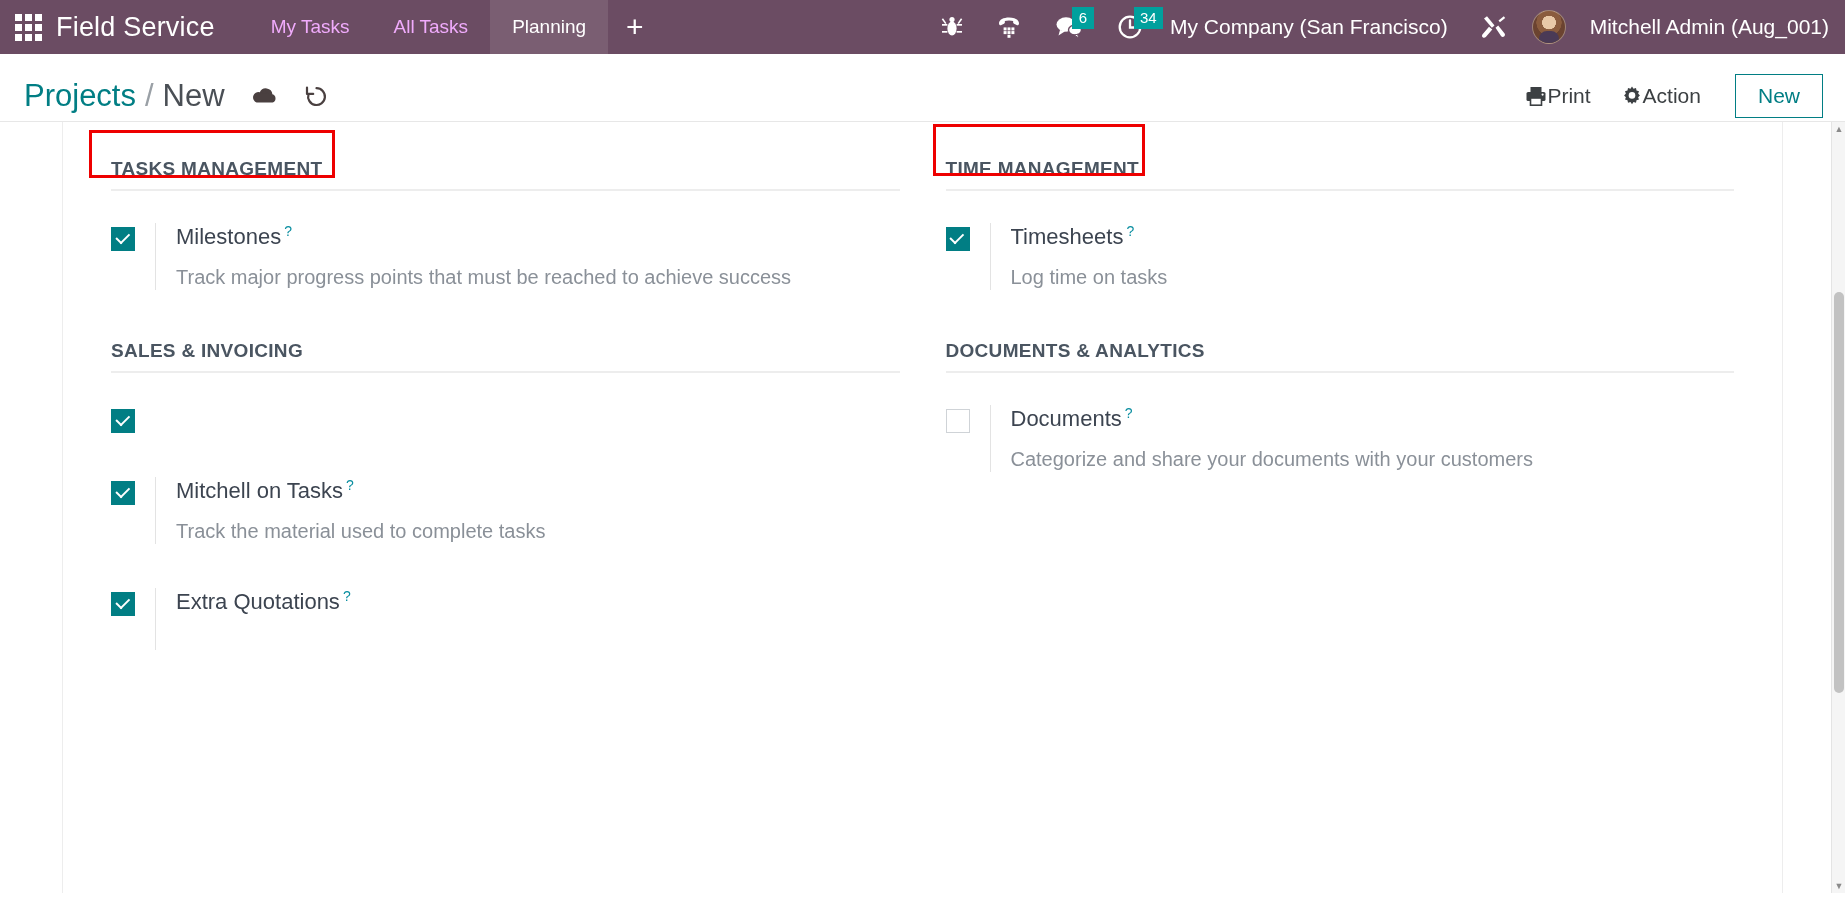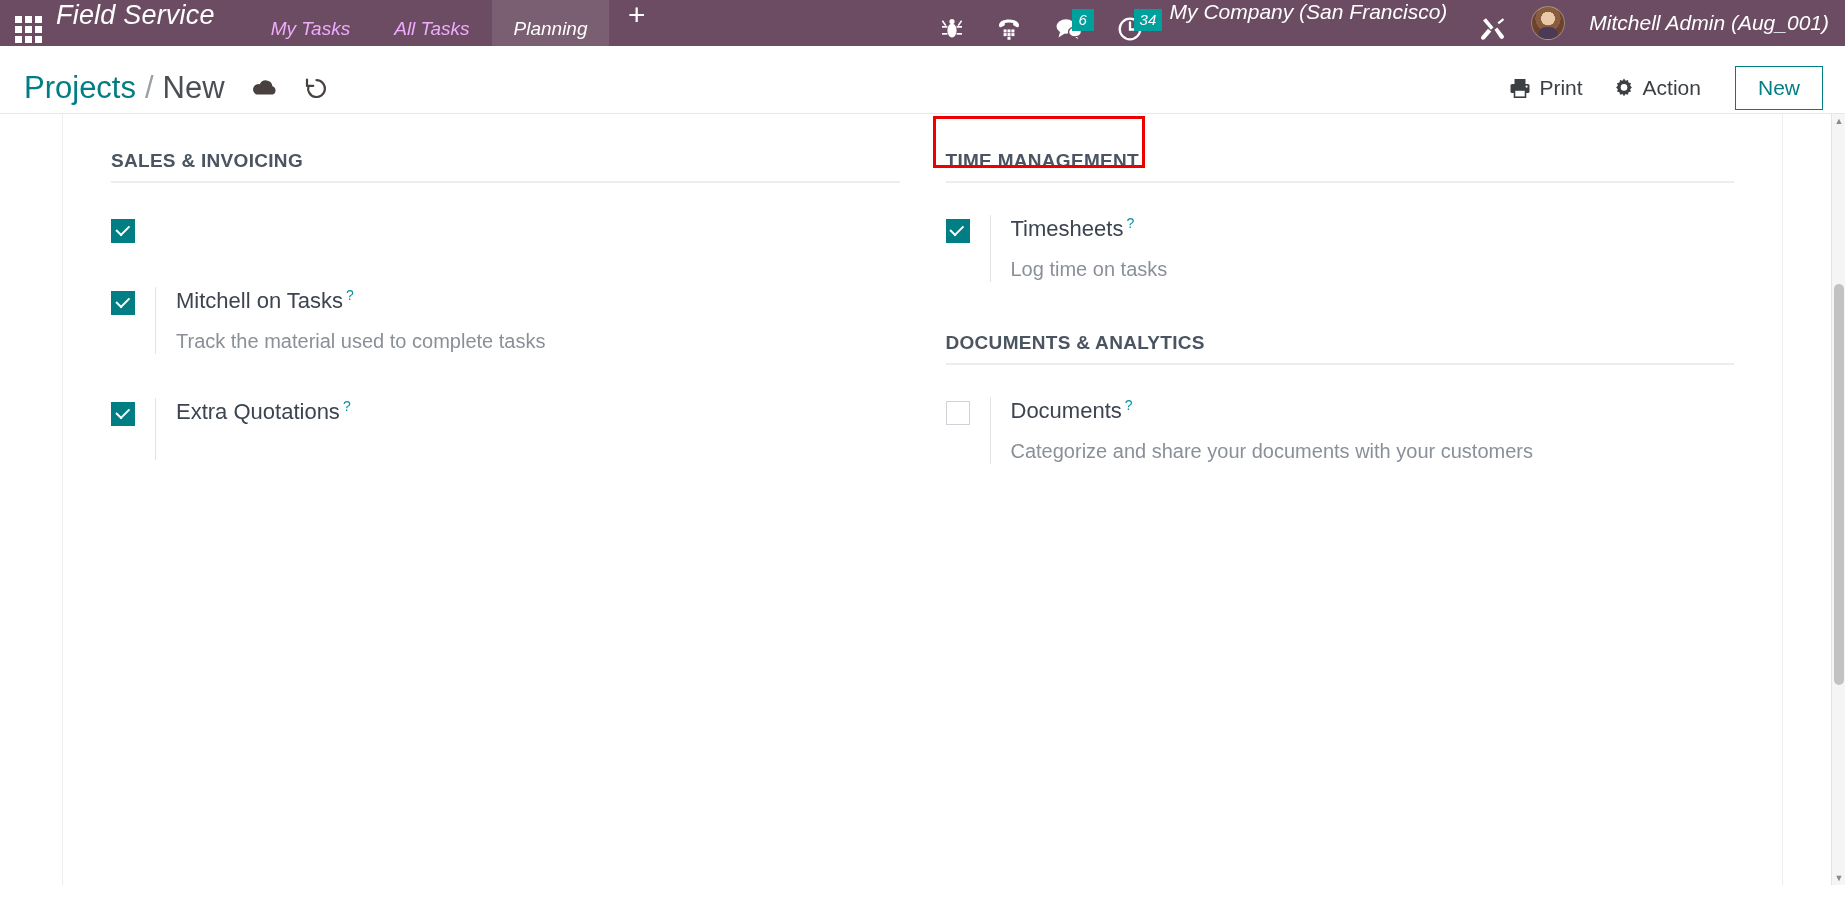--- a/index.html
+++ b/index.html
@@ -5,26 +5,26 @@
   * { box-sizing: border-box; margin: 0; padding: 0; }
   html, body {
     width: 1845px; height: 898px;
     font-family: "Liberation Sans", sans-serif;
     background: #ffffff;
     overflow: hidden;
   }
 
   
   .navbar {
-    height: 46px;
+    height: 54px;
     background: #6b4c63;
     display: flex;
+    align-items: center;
     color: #ffffff;
     position: relative;
-    font-style: italic;
   }
   .apps-grid {
     width: 56px; height: 58px;
     display: flex; align-items: center; justify-content: center;
     cursor: pointer;
   }
   .grid-glyph {
     display: grid;
     grid-template-columns: repeat(3, 7px);
     grid-template-rows: repeat(3, 7px);
@@ -103,21 +103,21 @@
   .bc-link {
     font-size: 31px; color: #017e84; cursor: pointer; font-weight: 400;
   }
   .bc-sep { font-size: 31px; color: #9aa0a6; padding: 0 9px; }
   .bc-cur { font-size: 31px; color: #4a4f55; font-weight: 400; }
   .cp-icon {
     margin-left: 26px; cursor: pointer; display: flex; align-items: center;
   }
   .cp-spacer { flex: 1 1 auto; }
   .cp-btn {
-    display: flex; align-items: center; gap: 8px;
+    display: flex; align-items: center; 
     font-size: 21px; color: #3c4043; cursor: pointer; margin-left: 30px;
   }
   .btn-new {
     margin-left: 34px;
     border: 1px solid #017e84;
     color: #017e84;
     background: #ffffff;
     font-size: 21px;
     padding: 9px 22px;
     cursor: pointer;
@@ -377,20 +377,38 @@
 
   <button class="btn-new">New</button>
 </div>
 
 <div class="sheet-wrap">
   <div class="sheet">
     <div class="grid2">
 
       <div>
 
+        <div class="block">
+          <div class="sec-head">
+            <span class="sec-title">TASKS MANAGEMENT</span>
+            <span class="annot tasks"></span>
+          </div>
+
+          <div class="setting">
+            <div class="cbwrap">
+              <span class="cb on"></span>
+            </div>
+            <div class="setting-body">
+              <div class="s-label">
+                <span>Milestones</span><span class="s-help">?</span>
+              </div>
+              <div class="s-desc">Track major progress points that must be reached to achieve success</div>
+            </div>
+          </div>
+        </div>
 
         <div class="block">
           <div class="sec-head">
             <span class="sec-title">SALES &amp; INVOICING</span>
           </div>
 
           <div class="setting">
             <div class="cbwrap">
               <span class="cb on"></span>
             </div>

